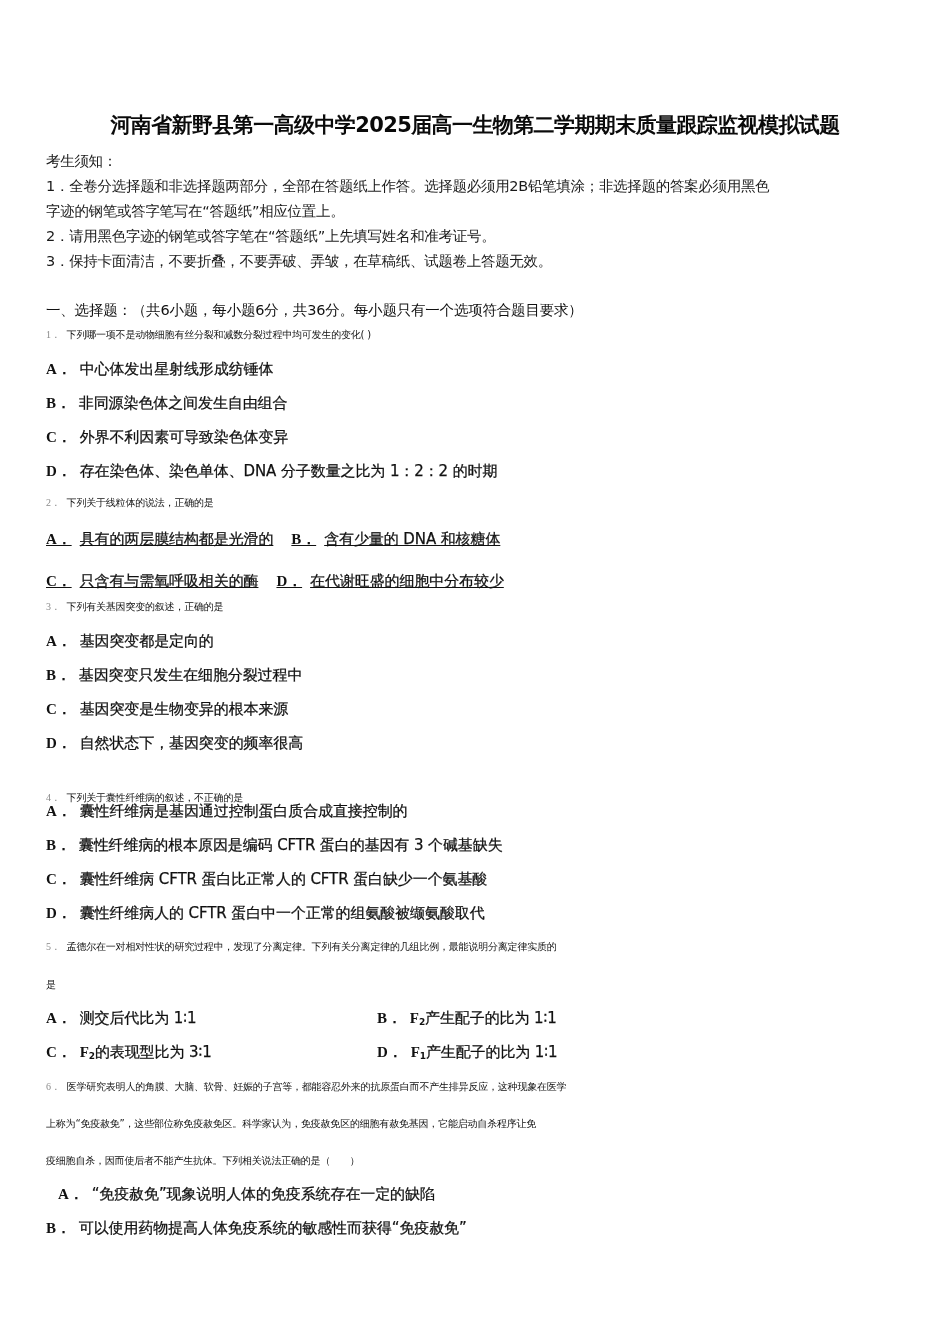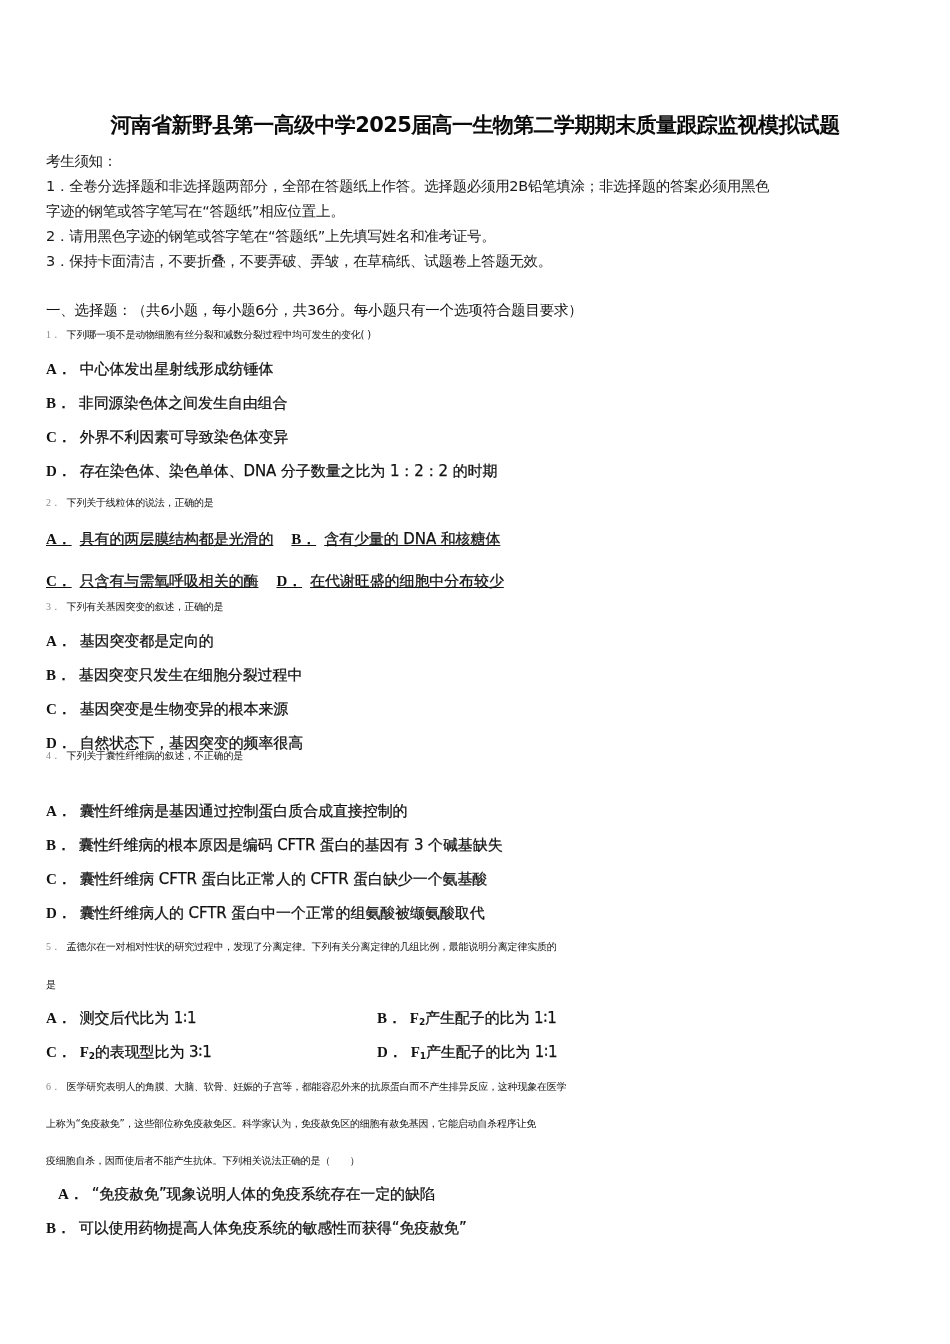--- a/index.html
+++ b/index.html
@@ -139,21 +139,21 @@
   <div class="line opt" style="top:665px;">
     <span class="opt-letter">B．</span><span class="opt-text">基因突变只发生在细胞分裂过程中</span>
   </div>
   <div class="line opt" style="top:699px;">
     <span class="opt-letter">C．</span><span class="opt-text">基因突变是生物变异的根本来源</span>
   </div>
   <div class="line opt" style="top:733px;">
     <span class="opt-letter">D．</span><span class="opt-text">自然状态下，基因突变的频率很高</span>
   </div>
 
-  <div class="line stem" style="top:746px;">
+  <div class="line stem" style="top:788px;">
     <span class="qnum">4．</span><span>下列关于囊性纤维病的叙述，不正确的是</span>
   </div>
   <div class="line opt" style="top:801px;">
     <span class="opt-letter">A．</span><span class="opt-text">囊性纤维病是基因通过控制蛋白质合成直接控制的</span>
   </div>
   <div class="line opt" style="top:835px;">
     <span class="opt-letter">B．</span><span class="opt-text">囊性纤维病的根本原因是编码 CFTR 蛋白的基因有 3 个碱基缺失</span>
   </div>
   <div class="line opt" style="top:869px;">
     <span class="opt-letter">C．</span><span class="opt-text">囊性纤维病 CFTR 蛋白比正常人的 CFTR 蛋白缺少一个氨基酸</span>

